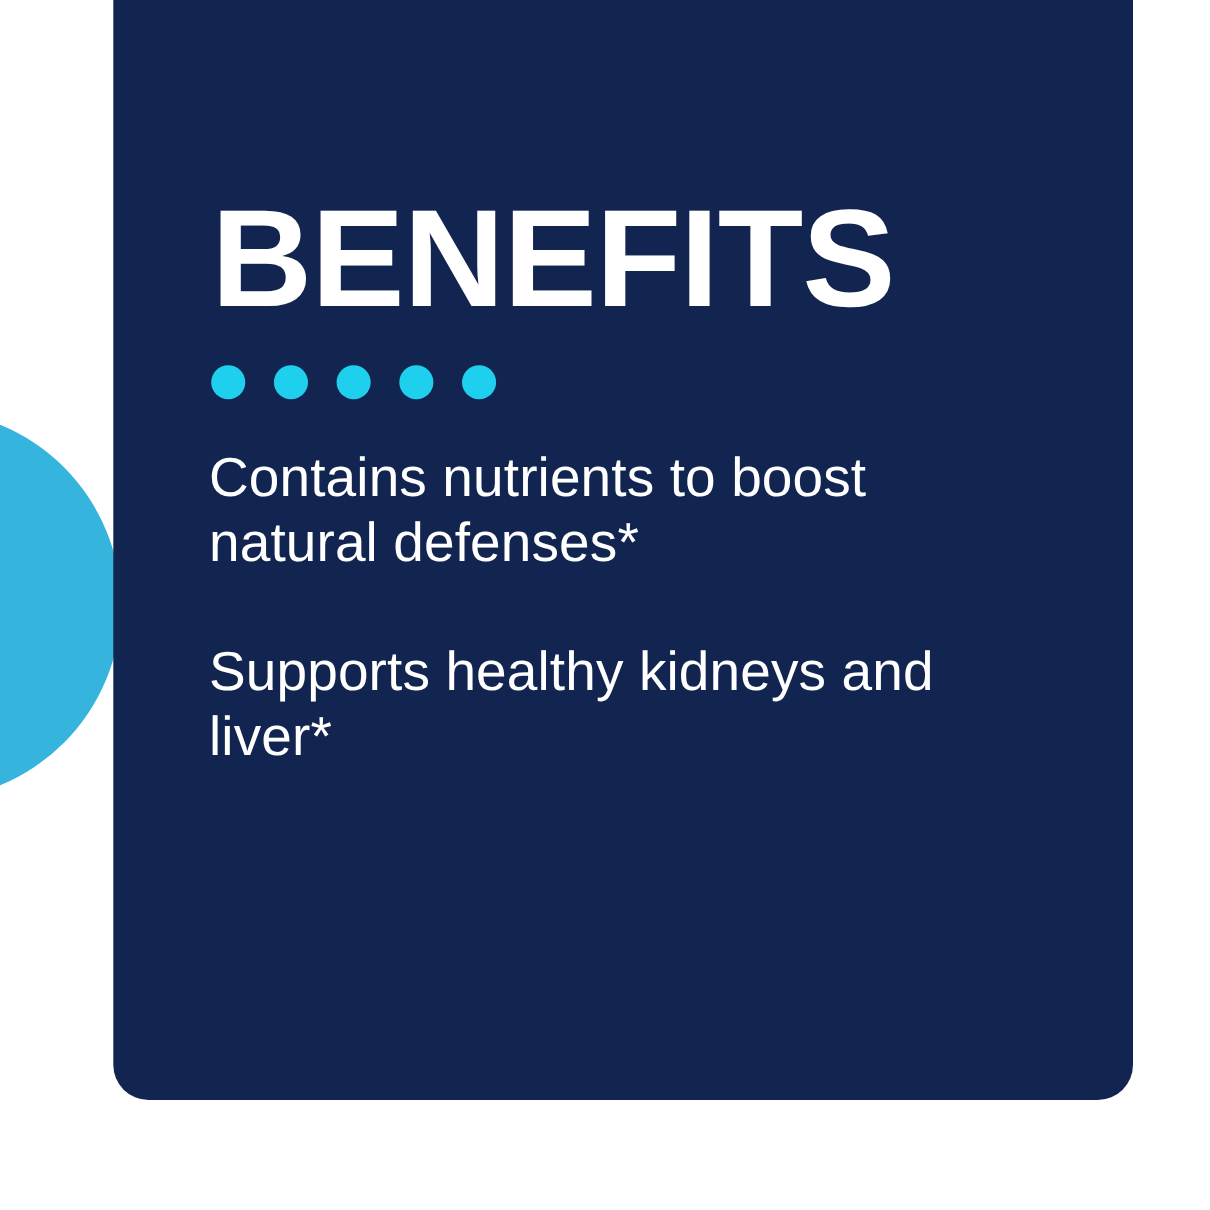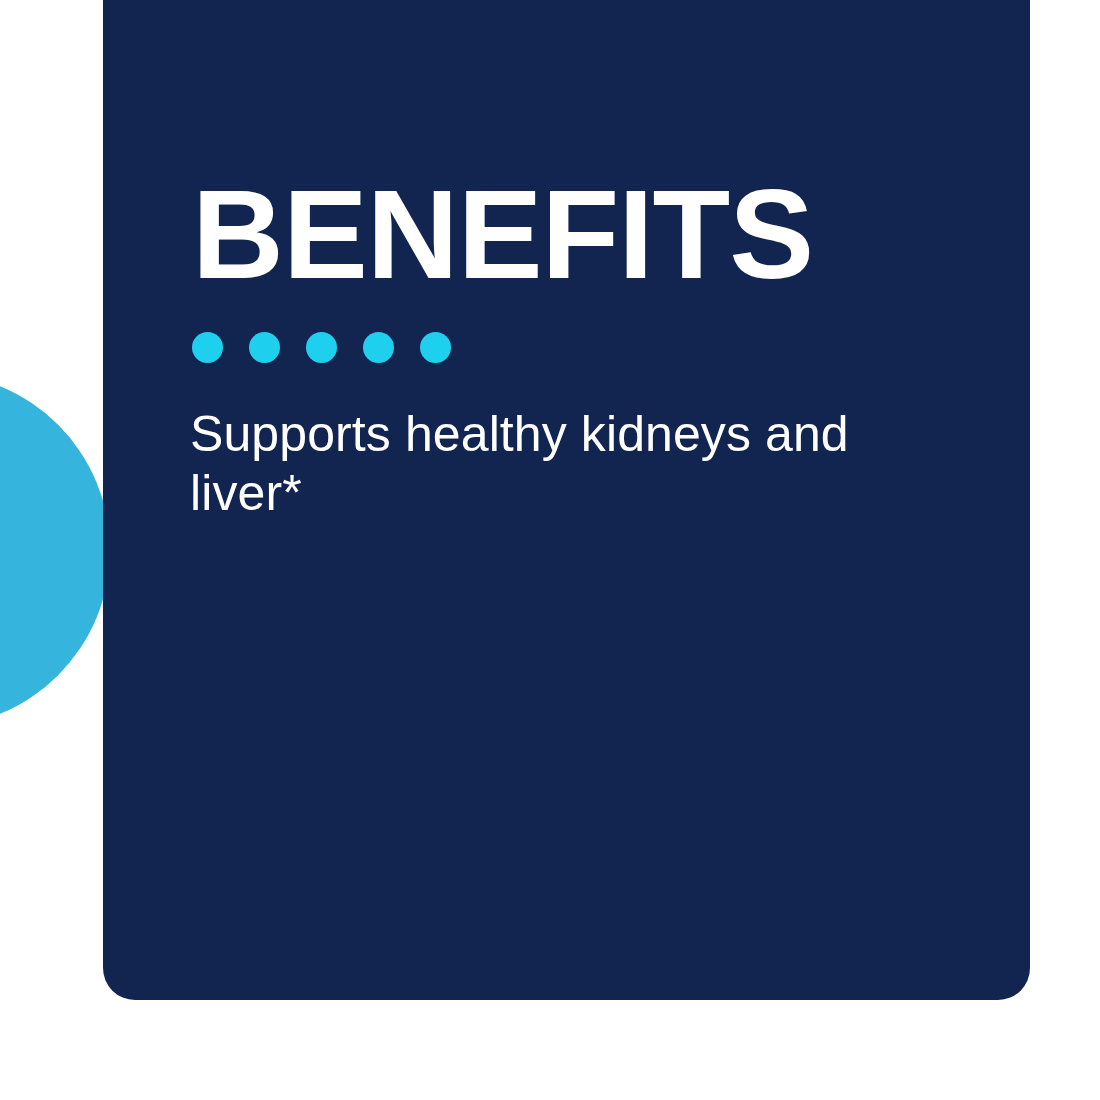--- a/index.html
+++ b/index.html
@@ -129,19 +129,20 @@
 
       <div class="dot-row">
         <span class="dot"></span>
         <span class="dot"></span>
         <span class="dot"></span>
         <span class="dot"></span>
         <span class="dot"></span>
       </div>
 
       <ul class="benefit-list">
+        <li class="benefit-item">Contains nutrients to boost natural defenses*</li>
         <li class="benefit-item">Supports healthy kidneys and liver*</li>
       </ul>
 
     </div>
   </div>
 
 </div>
 
 </body></html>

